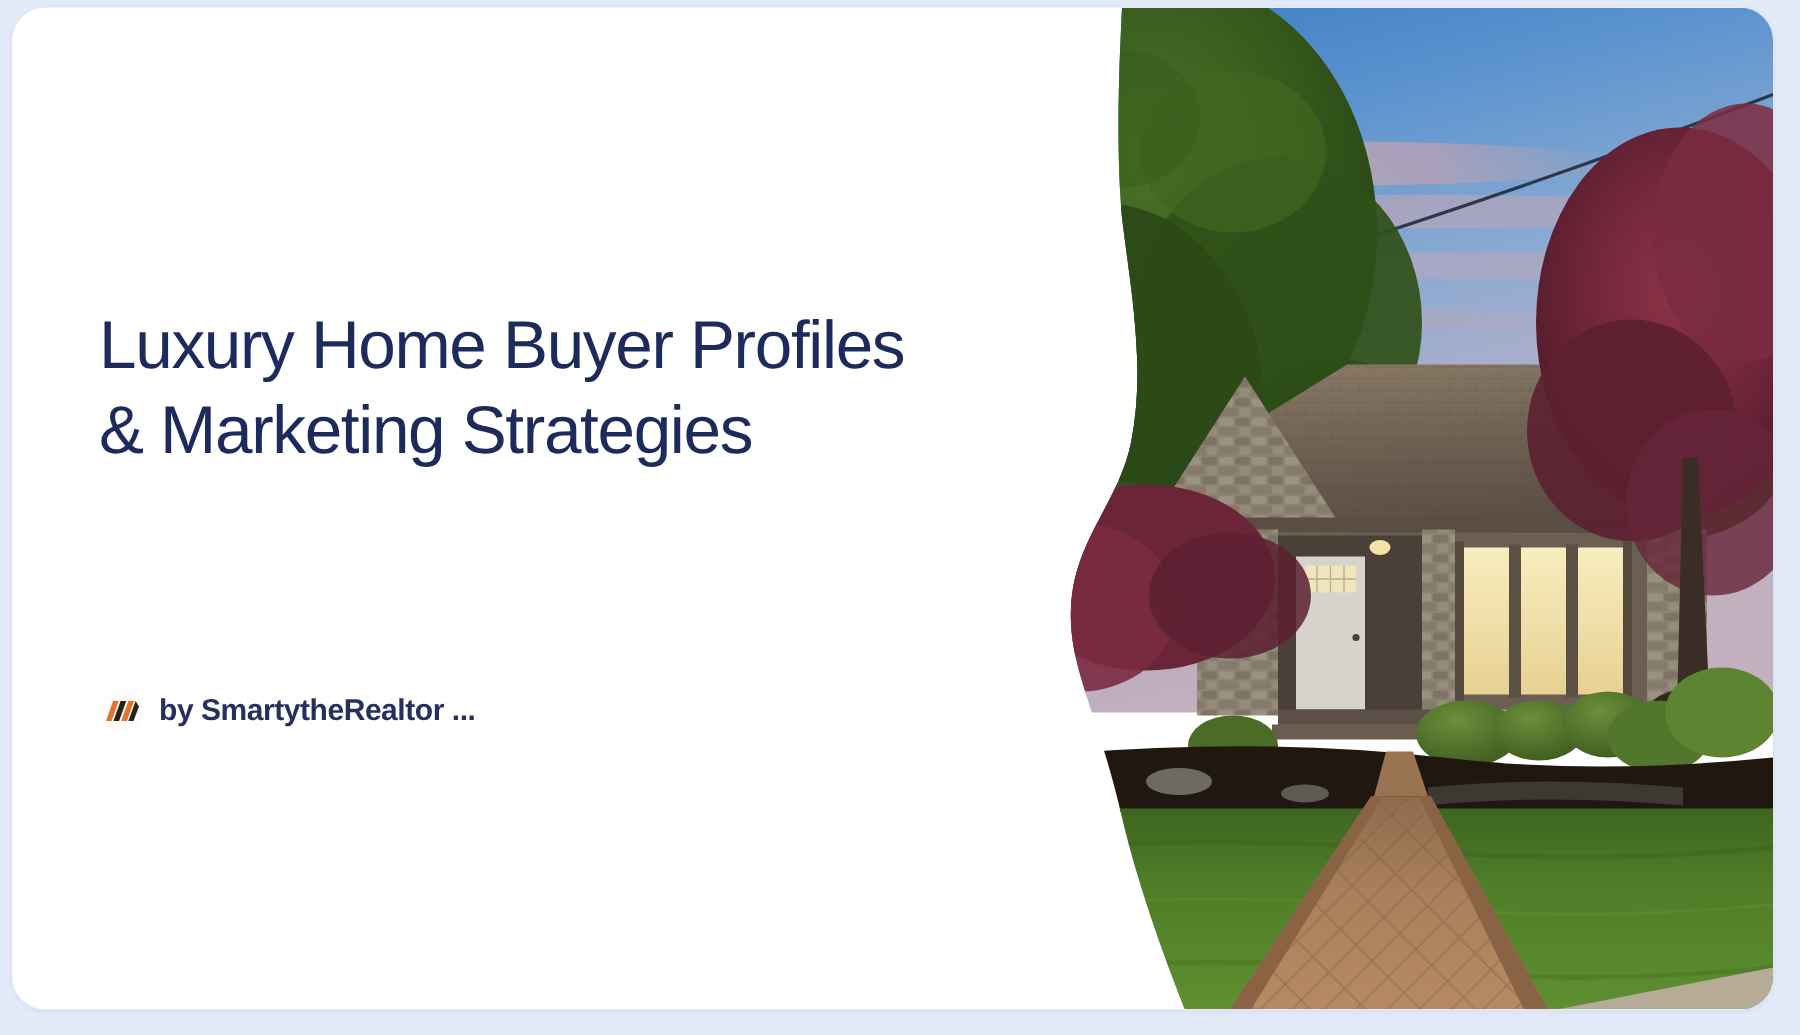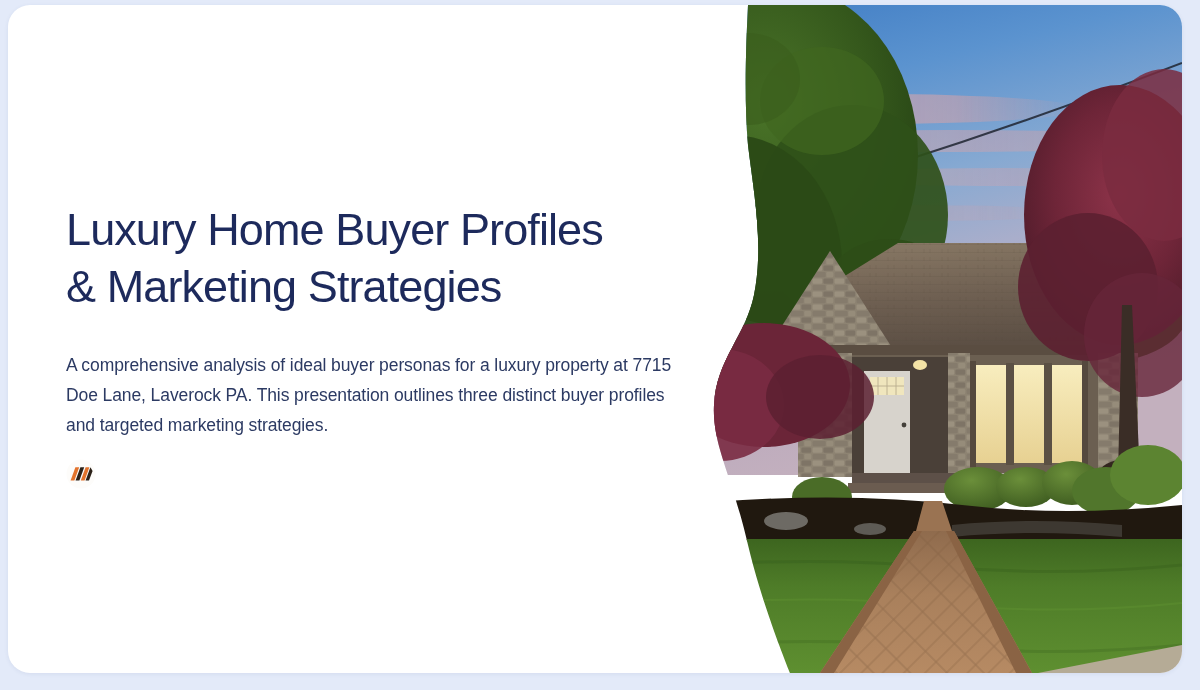--- a/index.html
+++ b/index.html
@@ -302,28 +302,28 @@
 
         <path d="M 336 668 L 480 640 L 480 668 Z" fill="#b5ab96"></path>
       </svg>
     </div>
 
     <div id="text-column">
 
       <h1 id="slide-title">Luxury Home Buyer Profiles
 &amp; Marketing Strategies</h1>
 
-      <p id="slide-subtitle">A comprehensive analysis of ideal buyer personas for a luxury property at 7715 Doe Lane, Laverock PA. This presentation outlines three distinct buyer profiles and targeted marketing strategies.</p>
 
       <div id="byline">
         <svg id="byline-logo" viewBox="0 0 30 30" xmlns="http://www.w3.org/2000/svg">
           <circle cx="15" cy="15" r="14.5" fill="#fdfcfa"></circle>
           <path d="M4.6 21.6 L9.4 8.3 L13.2 8.3 L8.4 21.6 Z" fill="#e2732c"></path>
           <path d="M9.6 21.6 L14.4 8.3 L18.2 8.3 L13.4 21.6 Z" fill="#2b2118"></path>
           <path d="M14.8 21.6 L19.6 8.3 L23.4 8.3 L18.6 21.6 Z" fill="#e2732c"></path>
           <path d="M19.6 21.6 L24.4 8.3 L26.6 12.0 L23.0 21.6 Z" fill="#2b2118"></path>
         </svg>
+        <span id="byline-text">by SmartytheRealtor ...</span>
       </div>
 
     </div>
 
   </div>
 </div>
 
 </body></html>

